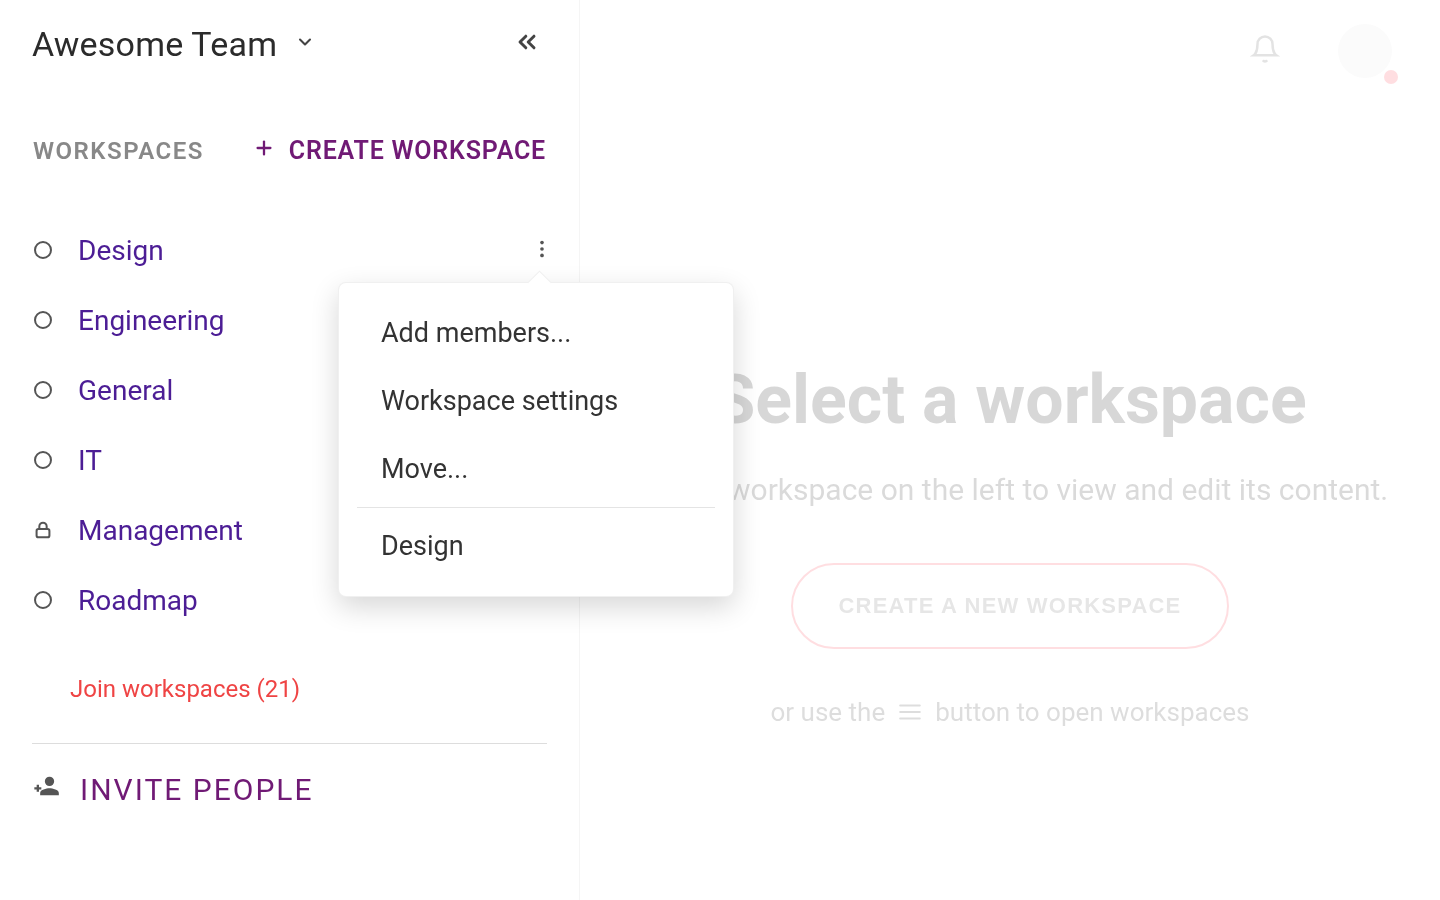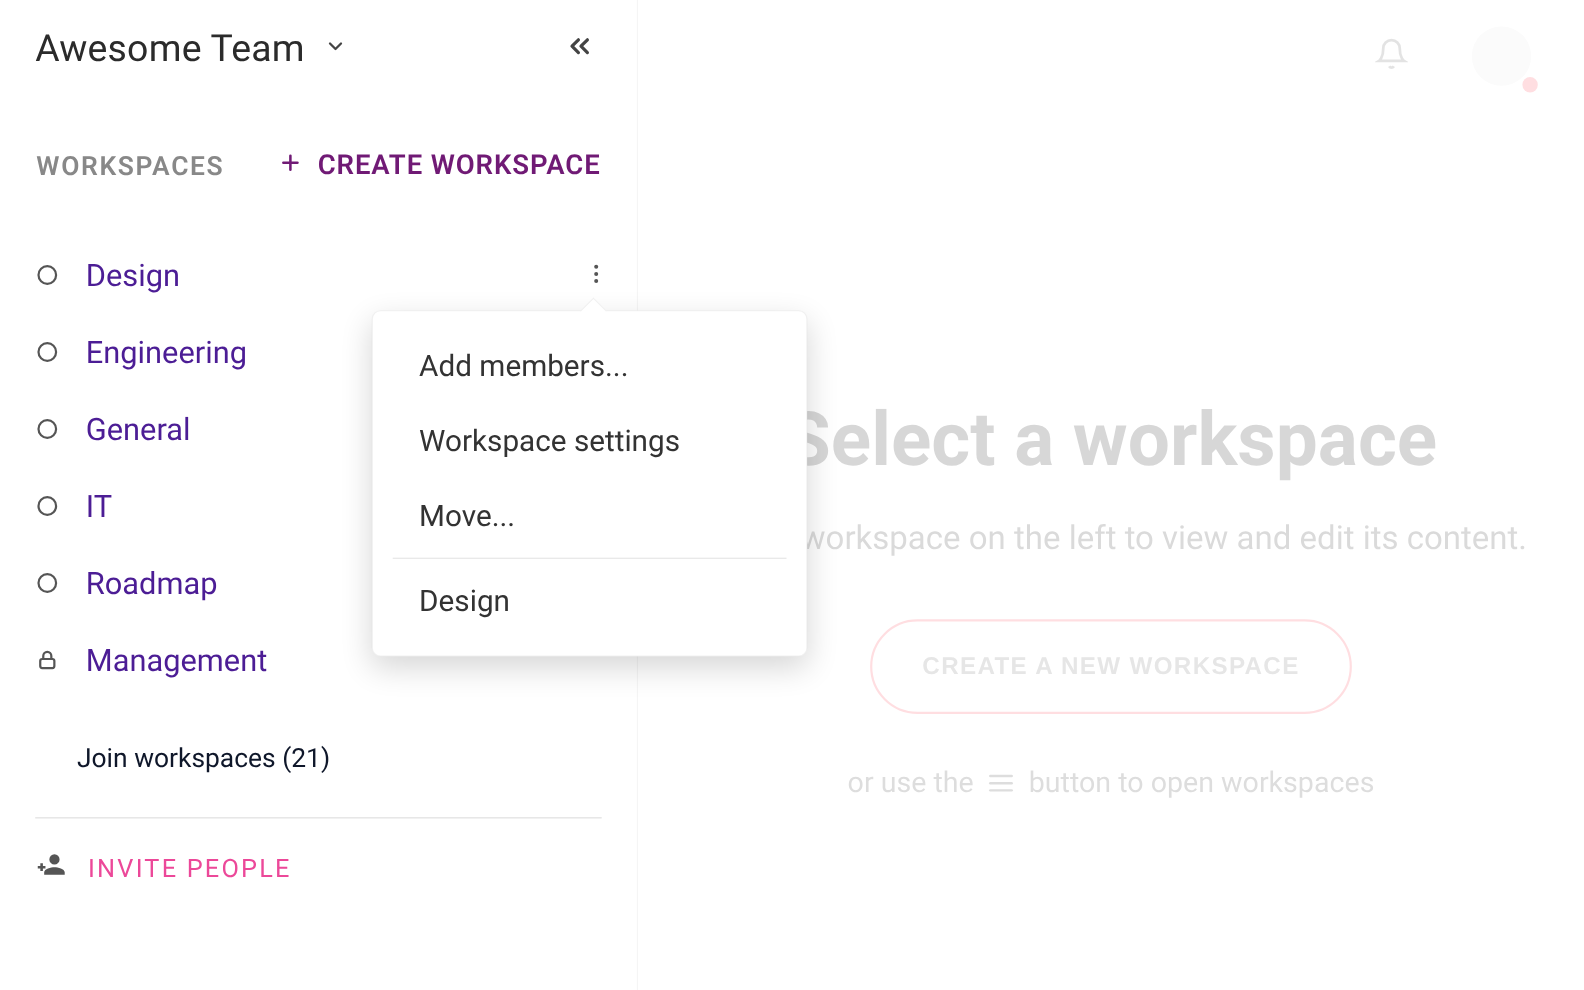--- a/index.html
+++ b/index.html
@@ -103,38 +103,38 @@
   .ws-item .more-btn {
     color: #555;
     cursor: pointer;
     padding: 6px;
   }
 
   .join-link {
     margin-top: 40px;
     padding-left: 70px;
     font-size: 24px;
-    color: #0f172a;
+    color: #ef4444;
     cursor: pointer;
   }
 
   .divider {
     height: 1px;
     background: #ddd;
     margin: 40px 32px 0 32px;
   }
 
   .invite {
     display: flex;
     align-items: center;
     gap: 20px;
     margin: 28px 32px 0 32px;
-    font-size: 23px;
+    font-size: 30px;
     letter-spacing: 2px;
-    color: #ec4899;
+    color: #701a75;
     cursor: pointer;
   }
 
   
   .context-menu {
     position: absolute;
     left: 338px;
     top: 282px;
     width: 396px;
     background: #fff;
@@ -329,33 +329,33 @@
 
       <div class="ws-item">
         <span class="prefix-icon">
             <span class="circle-open"></span>
           </span>
         <span class="ws-name">IT</span>
       </div>
 
       <div class="ws-item">
         <span class="prefix-icon">
-            <span class="circle-open"></span>
-          </span>
-        <span class="ws-name">Roadmap</span>
-      </div>
-
-      <div class="ws-item">
-        <span class="prefix-icon">
           <svg width="22" height="22" viewBox="0 0 24 24" fill="none" stroke="#555" stroke-width="2.2">
               <rect x="5" y="11" width="14" height="9" rx="2"></rect>
               <path d="M8 11V8a4 4 0 0 1 8 0v3"></path>
             </svg>
         </span>
         <span class="ws-name">Management</span>
+      </div>
+
+      <div class="ws-item">
+        <span class="prefix-icon">
+            <span class="circle-open"></span>
+          </span>
+        <span class="ws-name">Roadmap</span>
       </div>
 
     </div>
 
     <div class="join-link">Join workspaces (21)</div>
 
     <div class="divider"></div>
 
     <div class="invite">
       <span>

